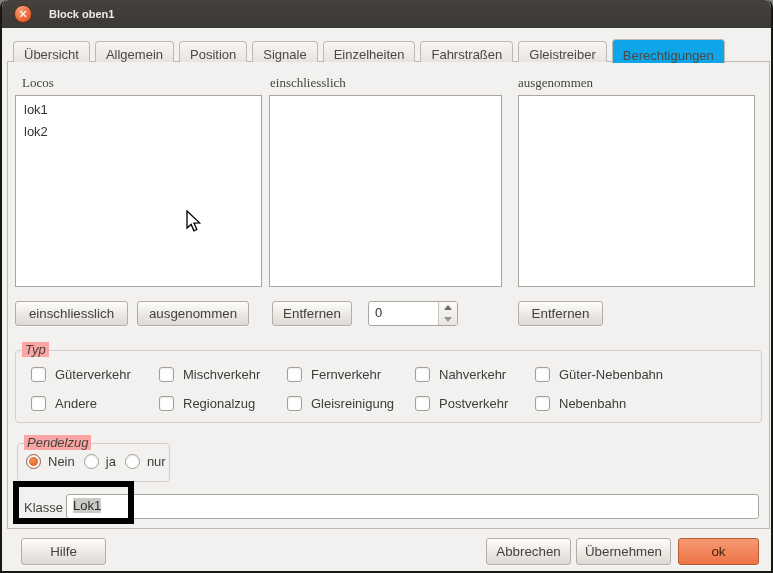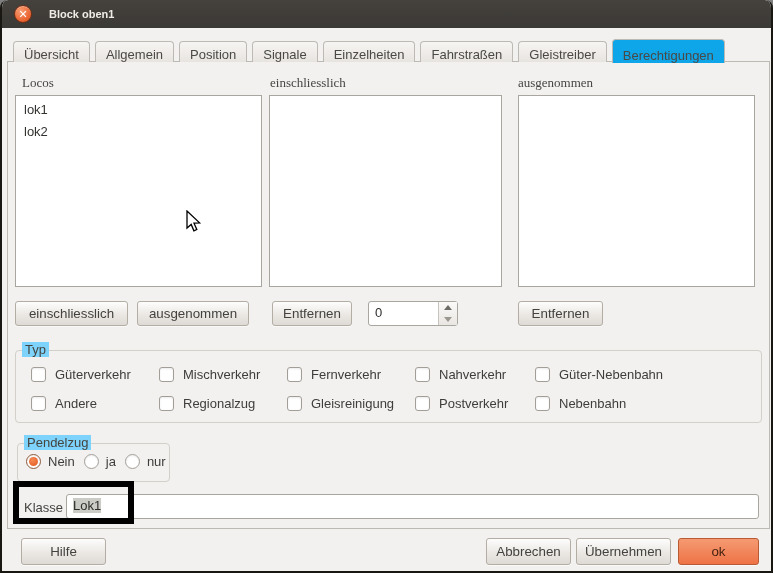--- a/index.html
+++ b/index.html
@@ -76,21 +76,21 @@
     display:flex;
   }
   .spin-value { flex:1; padding:3px 6px; color:#2f2e2b; }
   .spin-buttons { width:19px; border-left:1px solid #c7c4be; display:flex; flex-direction:column; background:linear-gradient(#fbfaf9,#e9e6e2); }
   .spin-up,.spin-down { flex:1; display:flex; align-items:center; justify-content:center; }
   .tri-up { width:0; height:0; border-left:4px solid transparent; border-right:4px solid transparent; border-bottom:5px solid #6f6c66; }
   .tri-down { width:0; height:0; border-left:4px solid transparent; border-right:4px solid transparent; border-top:5px solid #9a978f; }
 
   
   .frame { position:absolute; border:1px solid #d3d0ca; border-radius:4px; }
-  .frame-label { position:absolute; top:-9px; left:6px; background:#7dd3fc; padding:0 3px; color:#45443f; }
+  .frame-label { position:absolute; top:-9px; left:6px; background:#fca5a5; padding:0 3px; color:#45443f;font-style:italic; }
 
   .typ-grid {
     display:grid; grid-template-columns:128px 128px 128px 120px 1fr;
     row-gap:14px; padding:16px 0 0 15px;
   }
   .check-item { display:flex; align-items:center; gap:9px; }
   .checkbox {
     width:15px; height:15px; background:#fff;
     border:1px solid #a29e97; border-radius:3px;
     box-shadow: inset 0 1px 2px rgba(0,0,0,.08);

